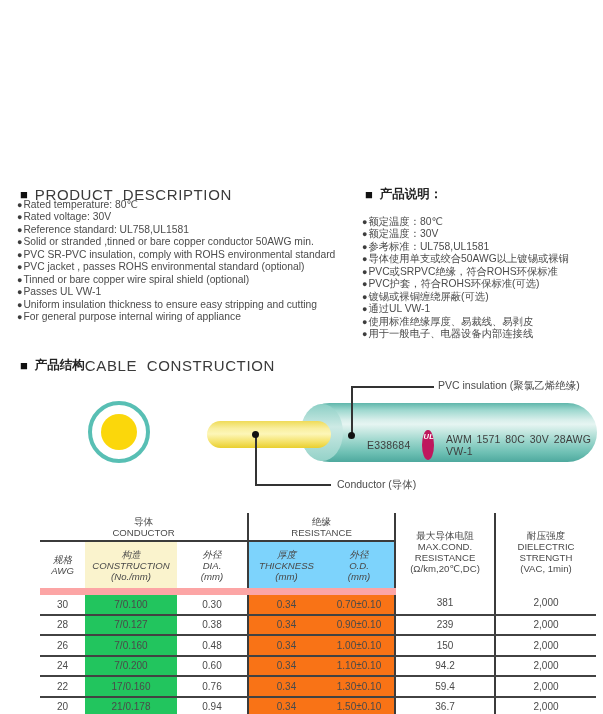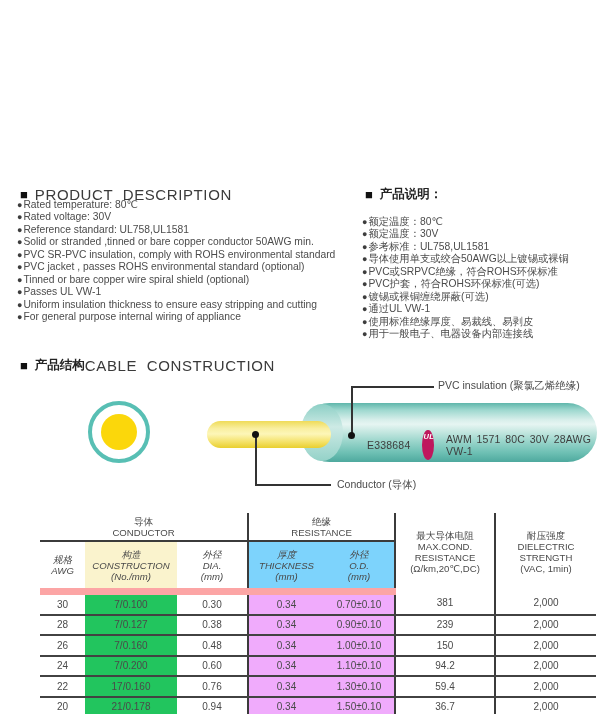--- a/index.html
+++ b/index.html
@@ -54,21 +54,21 @@
   #spec-table th{font-weight:normal;padding:0;font-size:9.6px;line-height:11px;text-align:center;}
   .grp-row th{height:27px;}
   .grp-cond,.grp-ins{border-bottom:2px solid #3b3b3b;}
   .grp-cond,.grp-ins,.res-hd{border-right:2px solid #3b3b3b;}
   .sub-row th{height:46px;border-bottom:7px solid #fca5a5;font-style:italic;}
   .sub-row .c2,.sub-row .c4{border-right:2px solid #3b3b3b;}
   .bg-y{background:#FAF3CD;}
   .bg-b{background:#7dd3fc;}
   #spec-table tbody td{height:16.5px;border-bottom:2px solid #424242;}
   #spec-table tbody .c1{background:#22c55e;}
-  #spec-table tbody .c3,#spec-table tbody .c4{background:#f0abfc;}
+  #spec-table tbody .c3,#spec-table tbody .c4{background:#f97316;}
   #spec-table tbody .c2,#spec-table tbody .c4,#spec-table tbody .c5{border-right:2px solid #3b3b3b;}
   .hline{display:block;}
 </style>
 </head>
 <body>
 
 <div class="page">
 
   <div class="sec-head" id="desc-head-en">
     <span class="marker">■</span>

